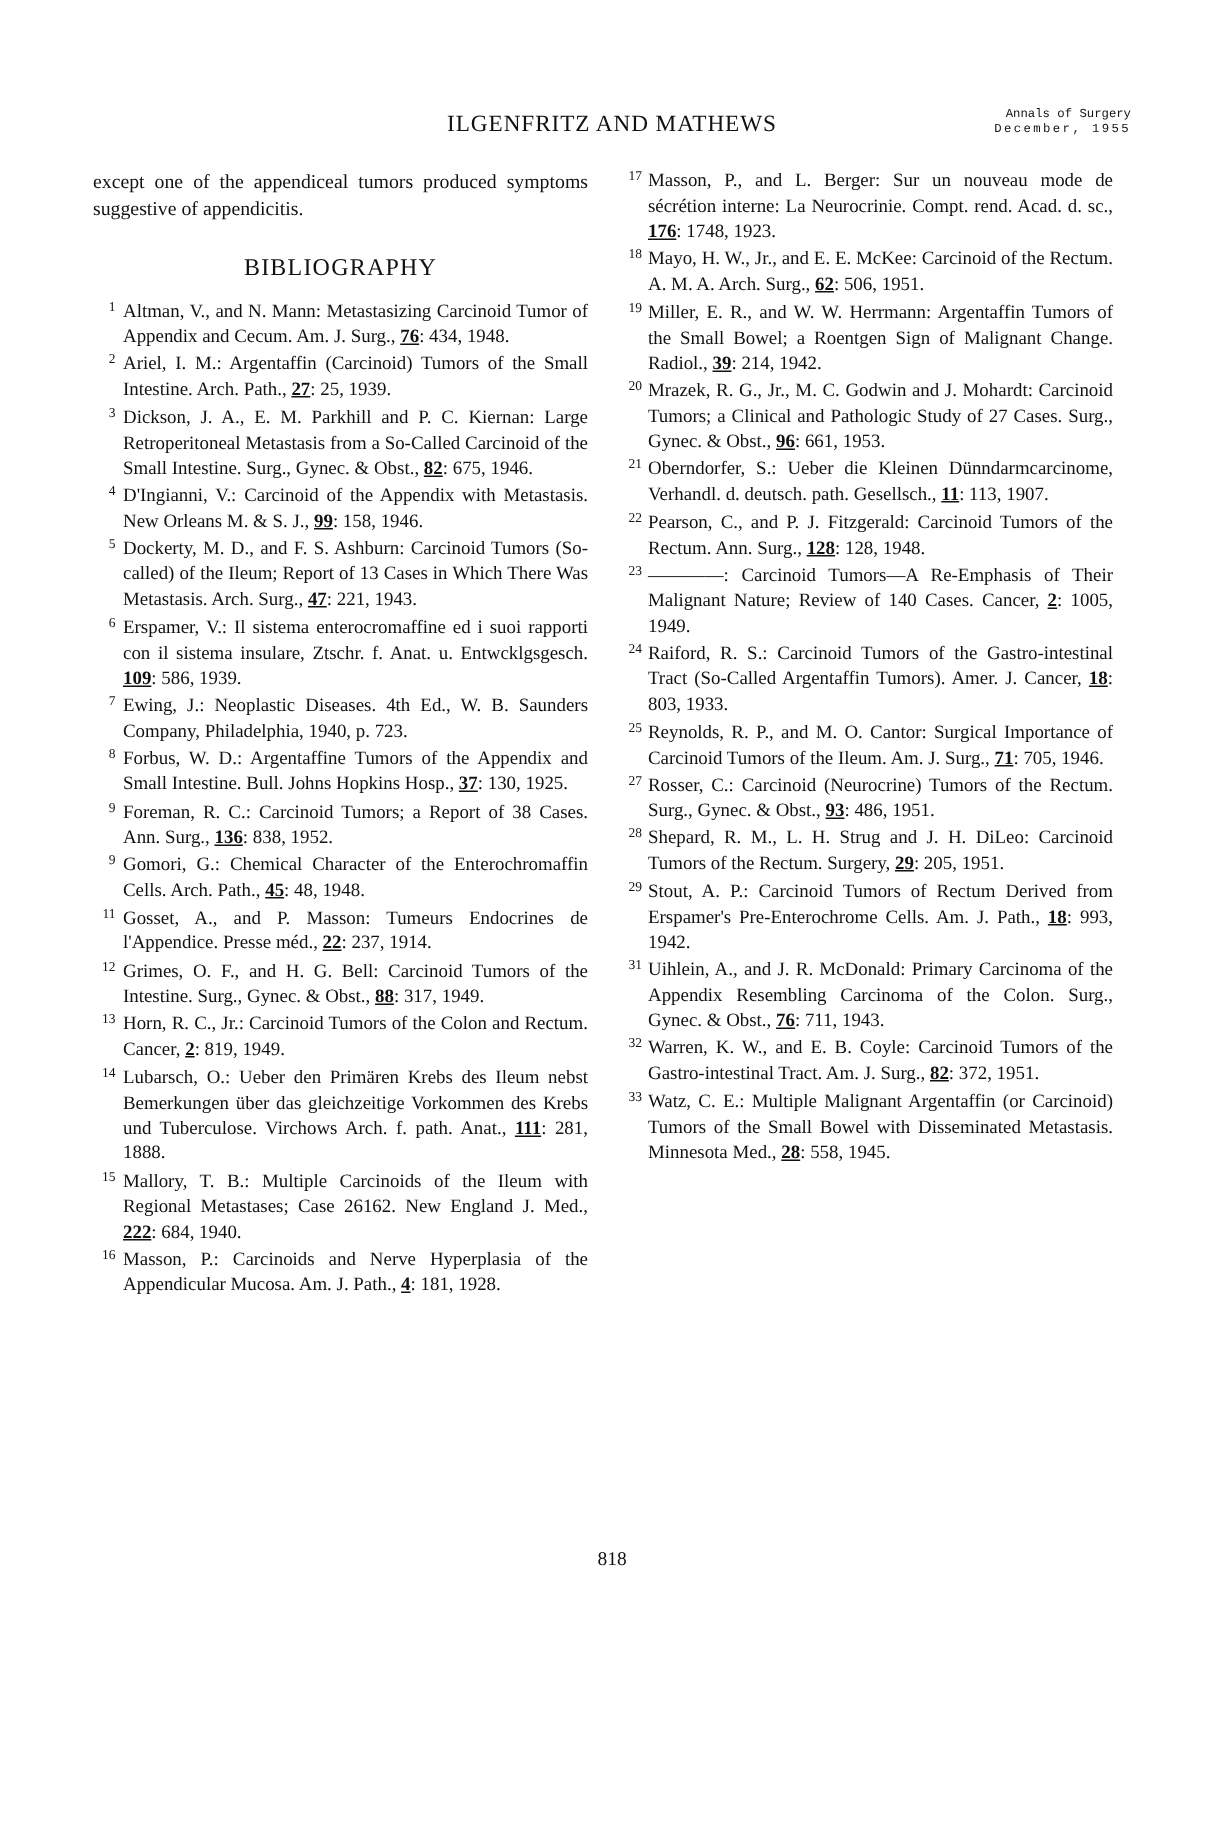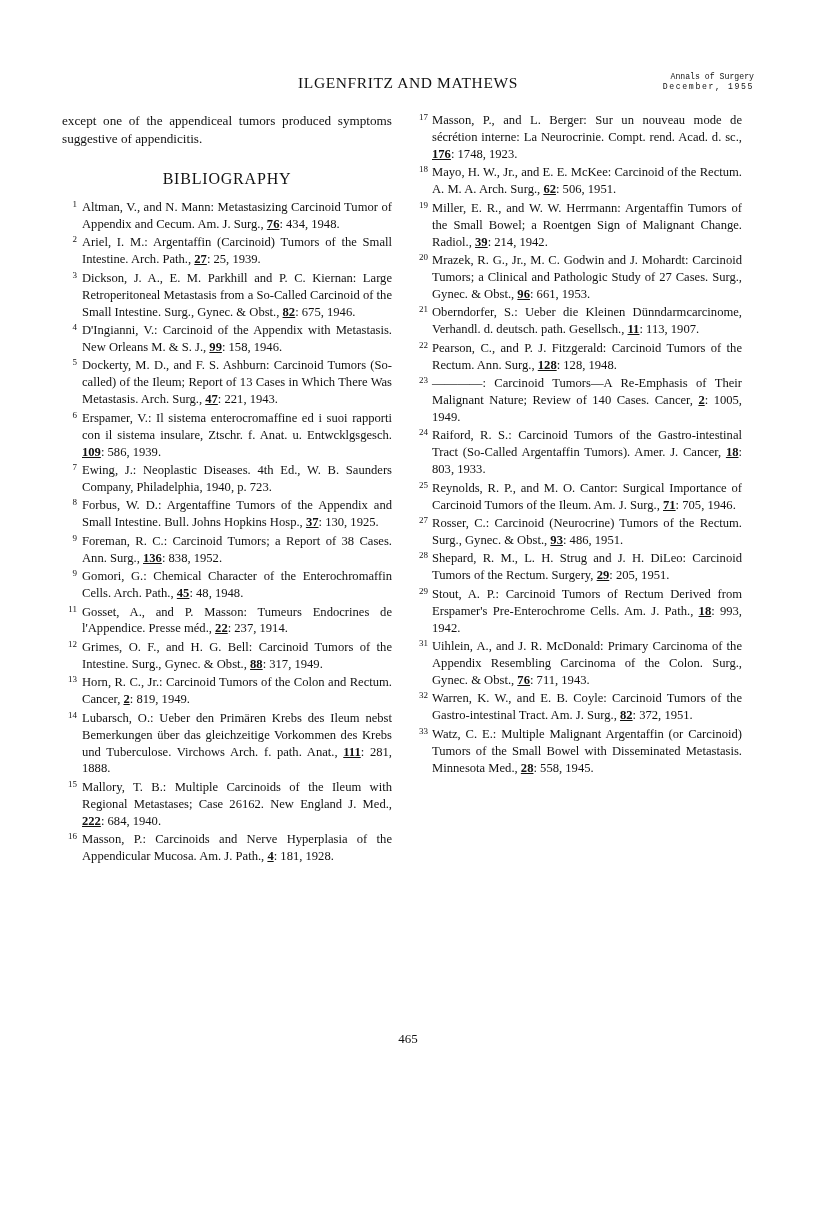--- a/index.html
+++ b/index.html
@@ -261,14 +261,14 @@
           </li>
           <li class="ref">
             <span class="num">33</span>
             <span class="txt">Watz, C. E.: Multiple Malignant Argentaffin (or Carcinoid) Tumors of the Small Bowel with Disseminated Metastasis. Minnesota Med., <b>28</b>: 558, 1945.</span>
           </li>
         </ol>
     </div>
 
   </div>
 
-  <div class="folio">465</div>
+  <div class="folio">818</div>
 </div>
 
 </body></html>

